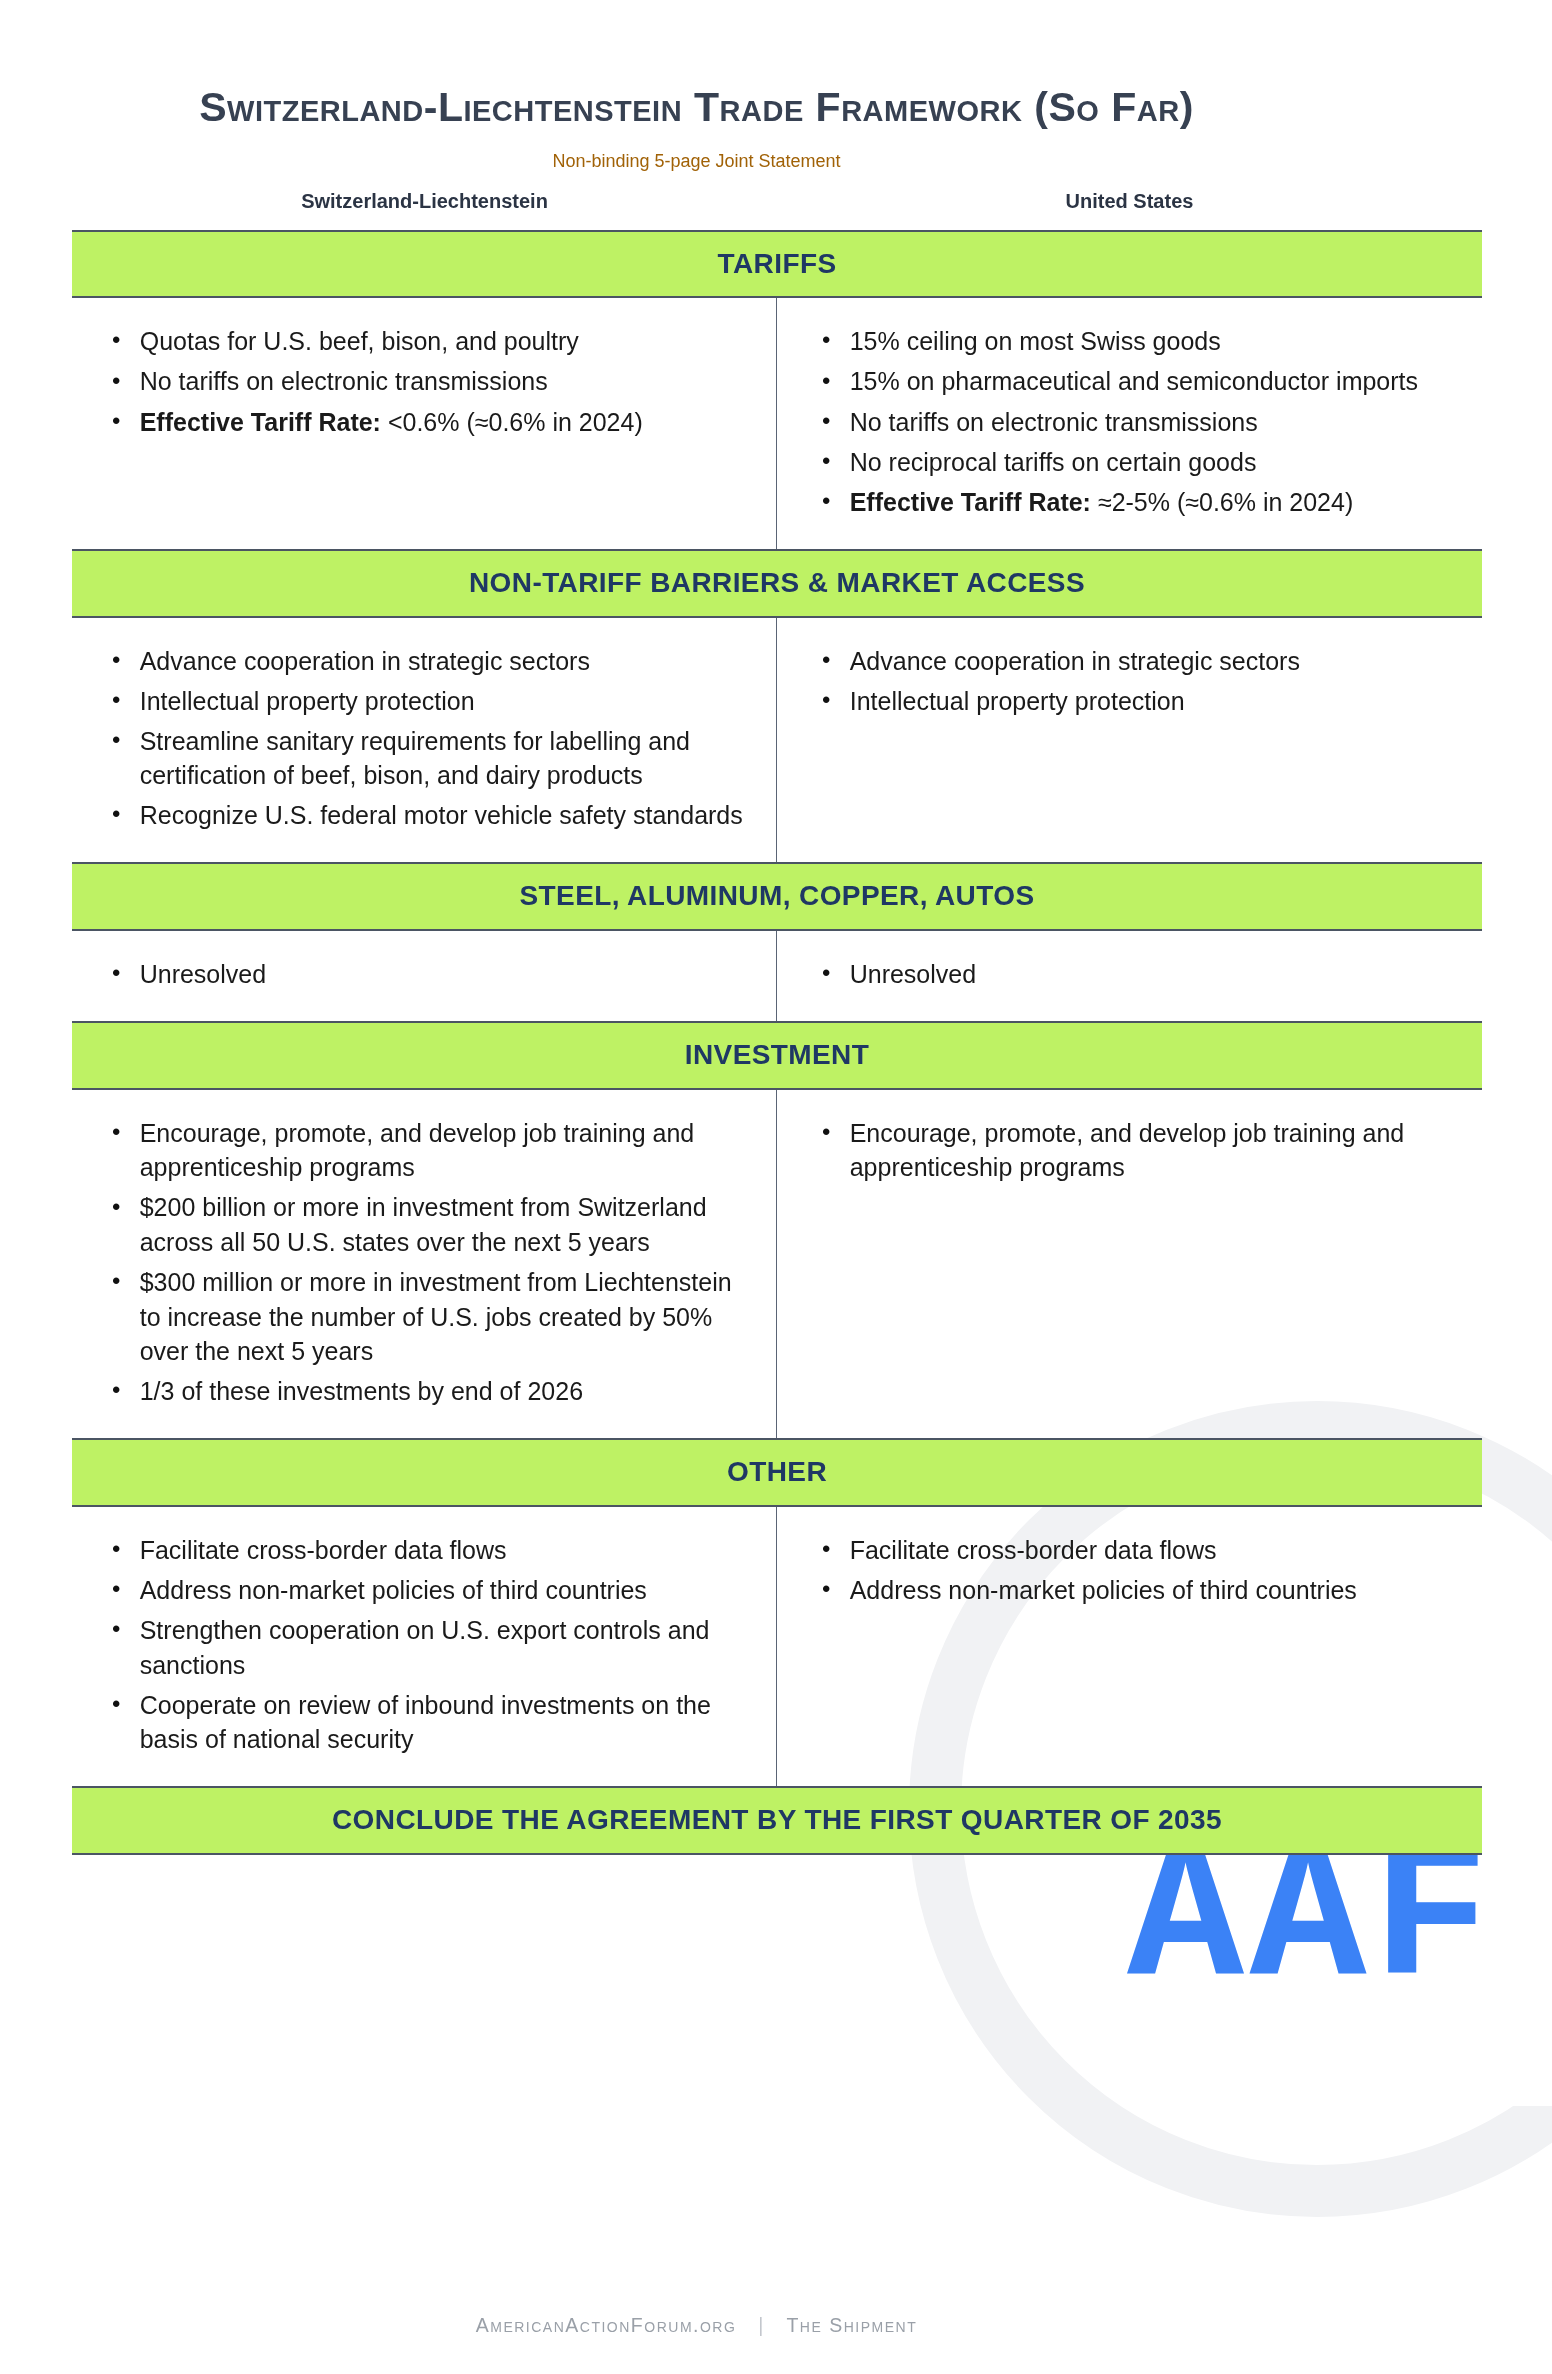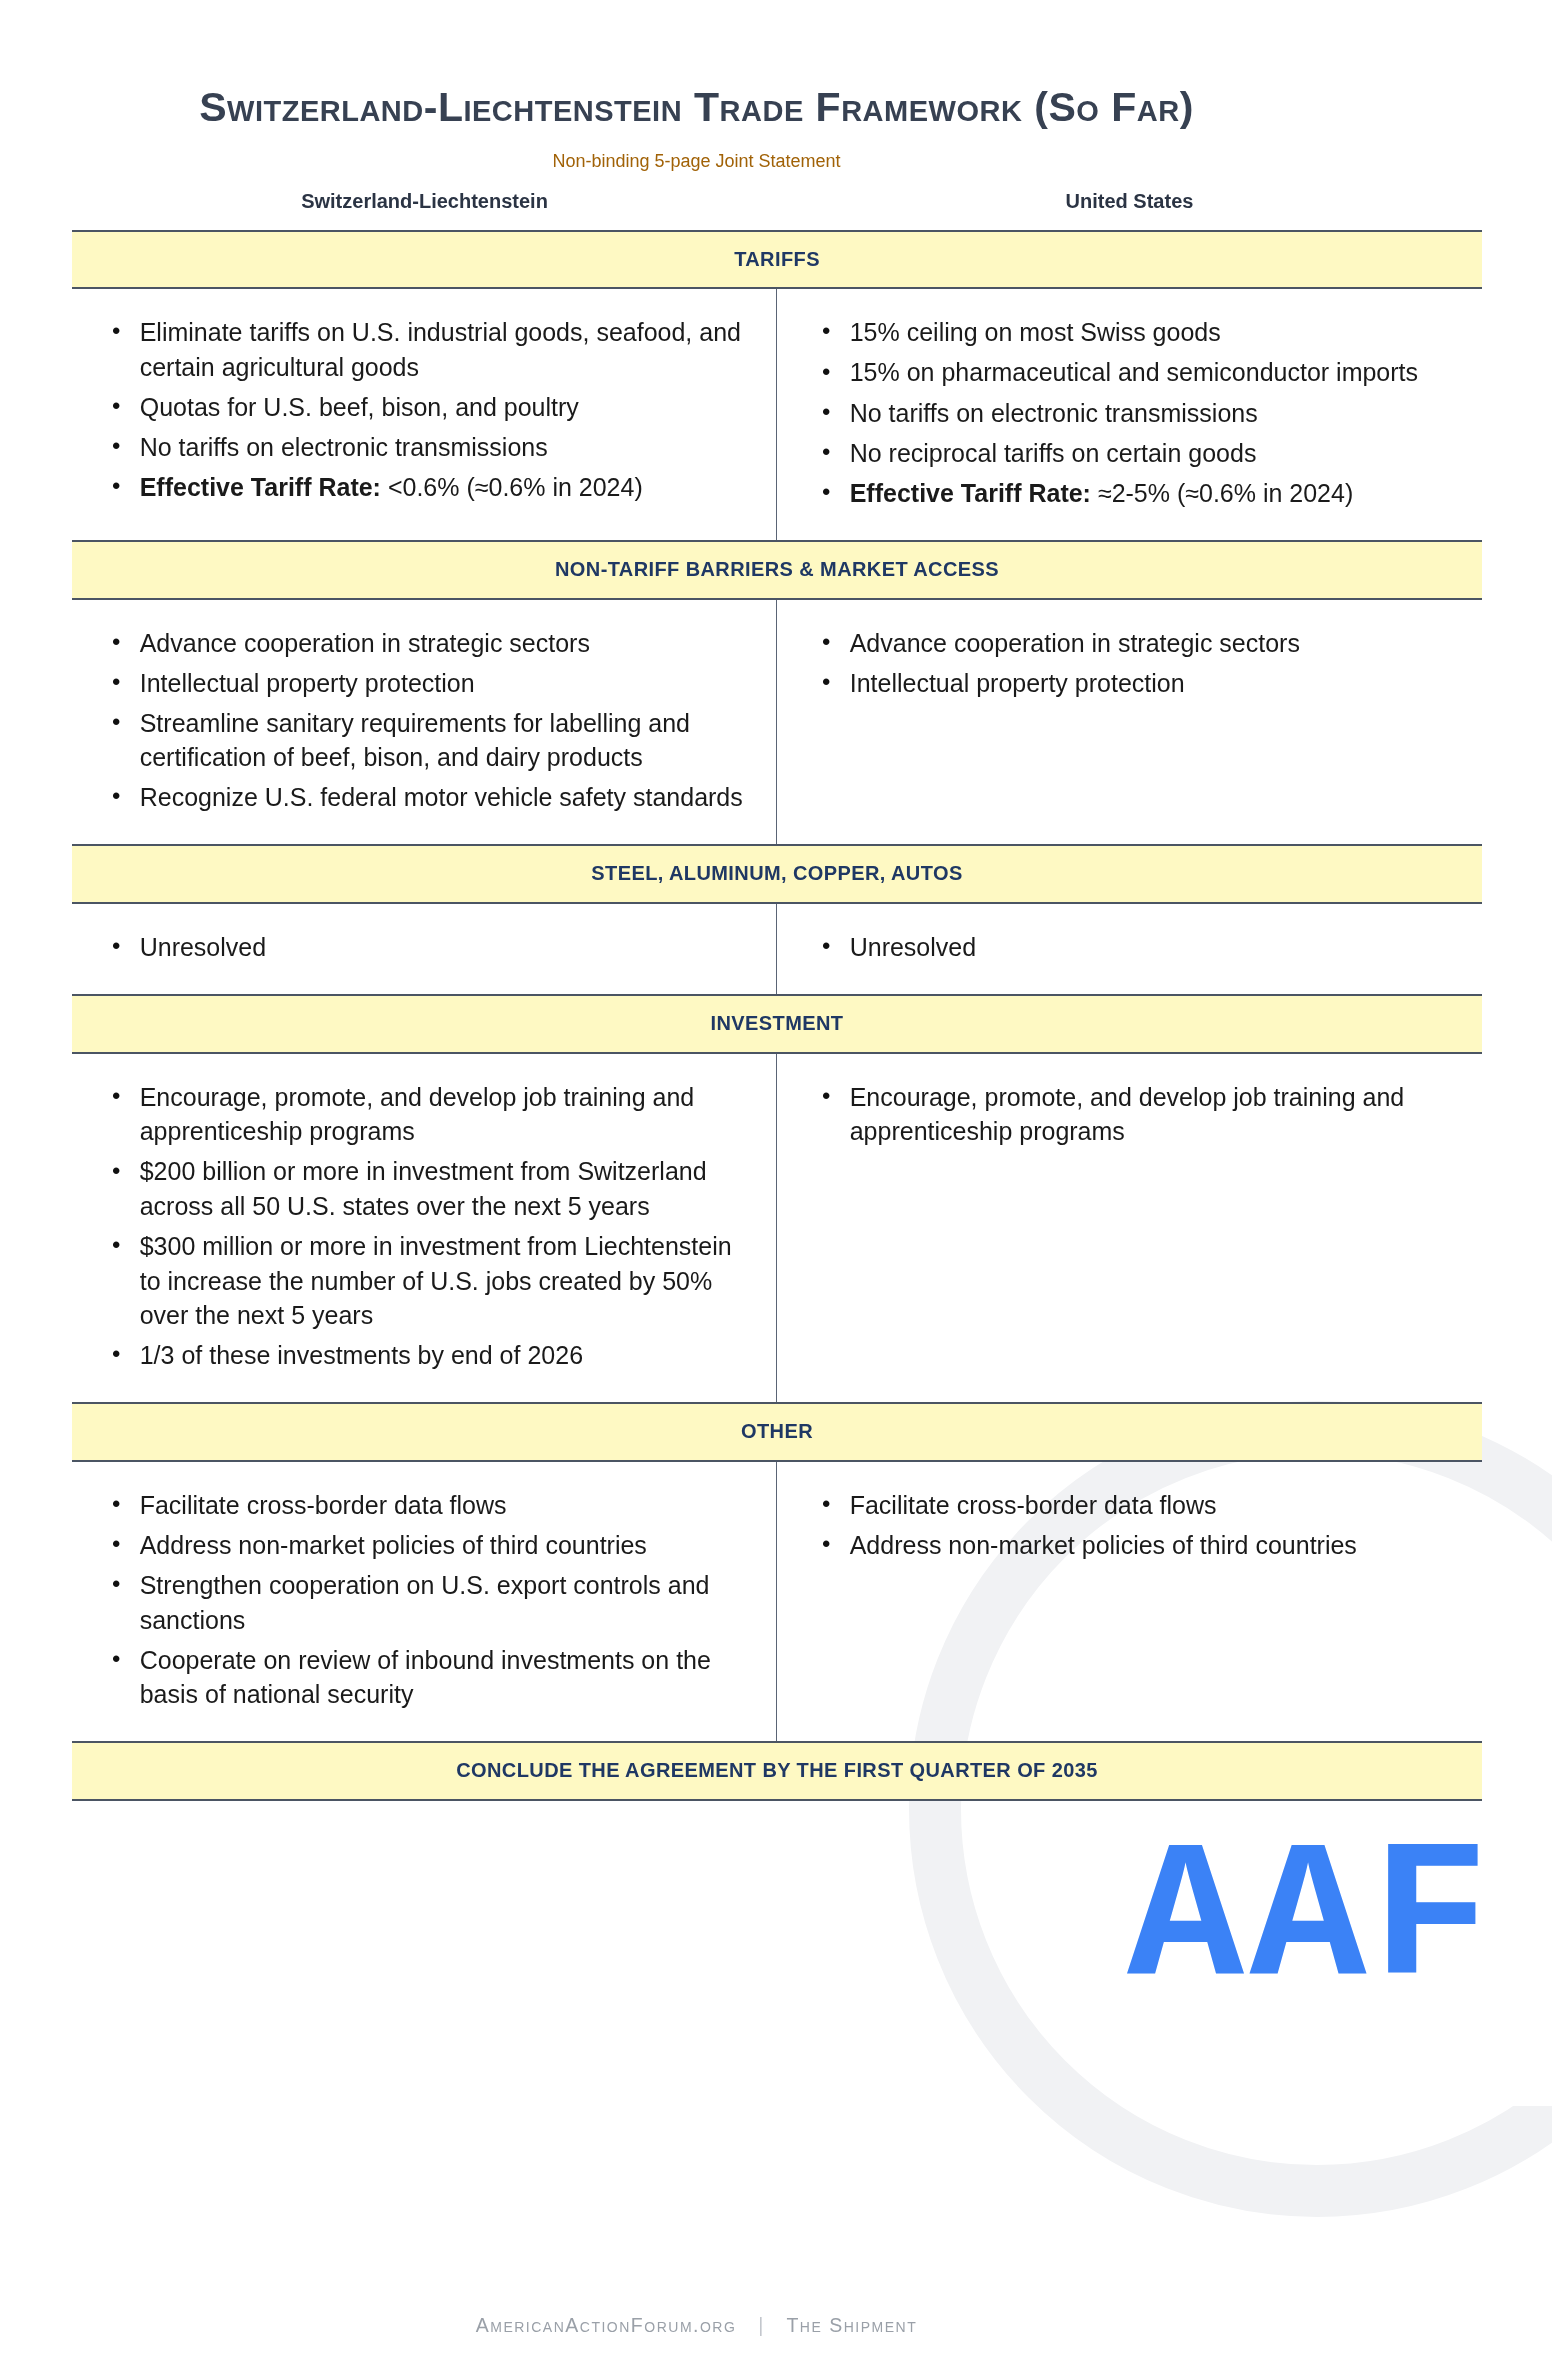--- a/index.html
+++ b/index.html
@@ -98,25 +98,25 @@
     width: 50%;
     box-sizing: border-box;
     text-align: center;
     font-size: 20px;
     font-weight: bold;
     color: #2b3444;
     padding: 0 9.3px;
   }
 
   .bar {
-    background: #fef9c3;
+    background: #bef264;
     border-top: 2.8px solid #4b5563;
     border-bottom: 2.8px solid #4b5563;
     color: #1f3864;
-    font-size: 20px;
+    font-size: 28px;
     font-weight: bold;
     letter-spacing: 0.4px;
     text-align: center;
     padding: 16px 0 16.7px 0;
     box-sizing: border-box;
   }
 
   .row {
     display: flex;
     align-items: stretch;
@@ -193,21 +193,20 @@
       <div class="colhead">United States</div>
     </div>
 
     <div class="spacer-sm"></div>
 
     <div id="sections-root">
         <div class="bar">TARIFFS</div>
         <div class="row">
           <div class="cell left">
             <ul class="pts">
-              <li>Eliminate tariffs on U.S. industrial goods, seafood, and certain agricultural goods</li>
               <li>Quotas for U.S. beef, bison, and poultry</li>
               <li>No tariffs on electronic transmissions</li>
               <li><b>Effective Tariff Rate:</b> <span>&lt;0.6% (≈0.6% in 2024)</span></li>
             </ul>
           </div>
           <div class="cell right">
             <ul class="pts">
               <li>15% ceiling on most Swiss goods</li>
               <li>15% on pharmaceutical and semiconductor imports</li>
               <li>No tariffs on electronic transmissions</li>

